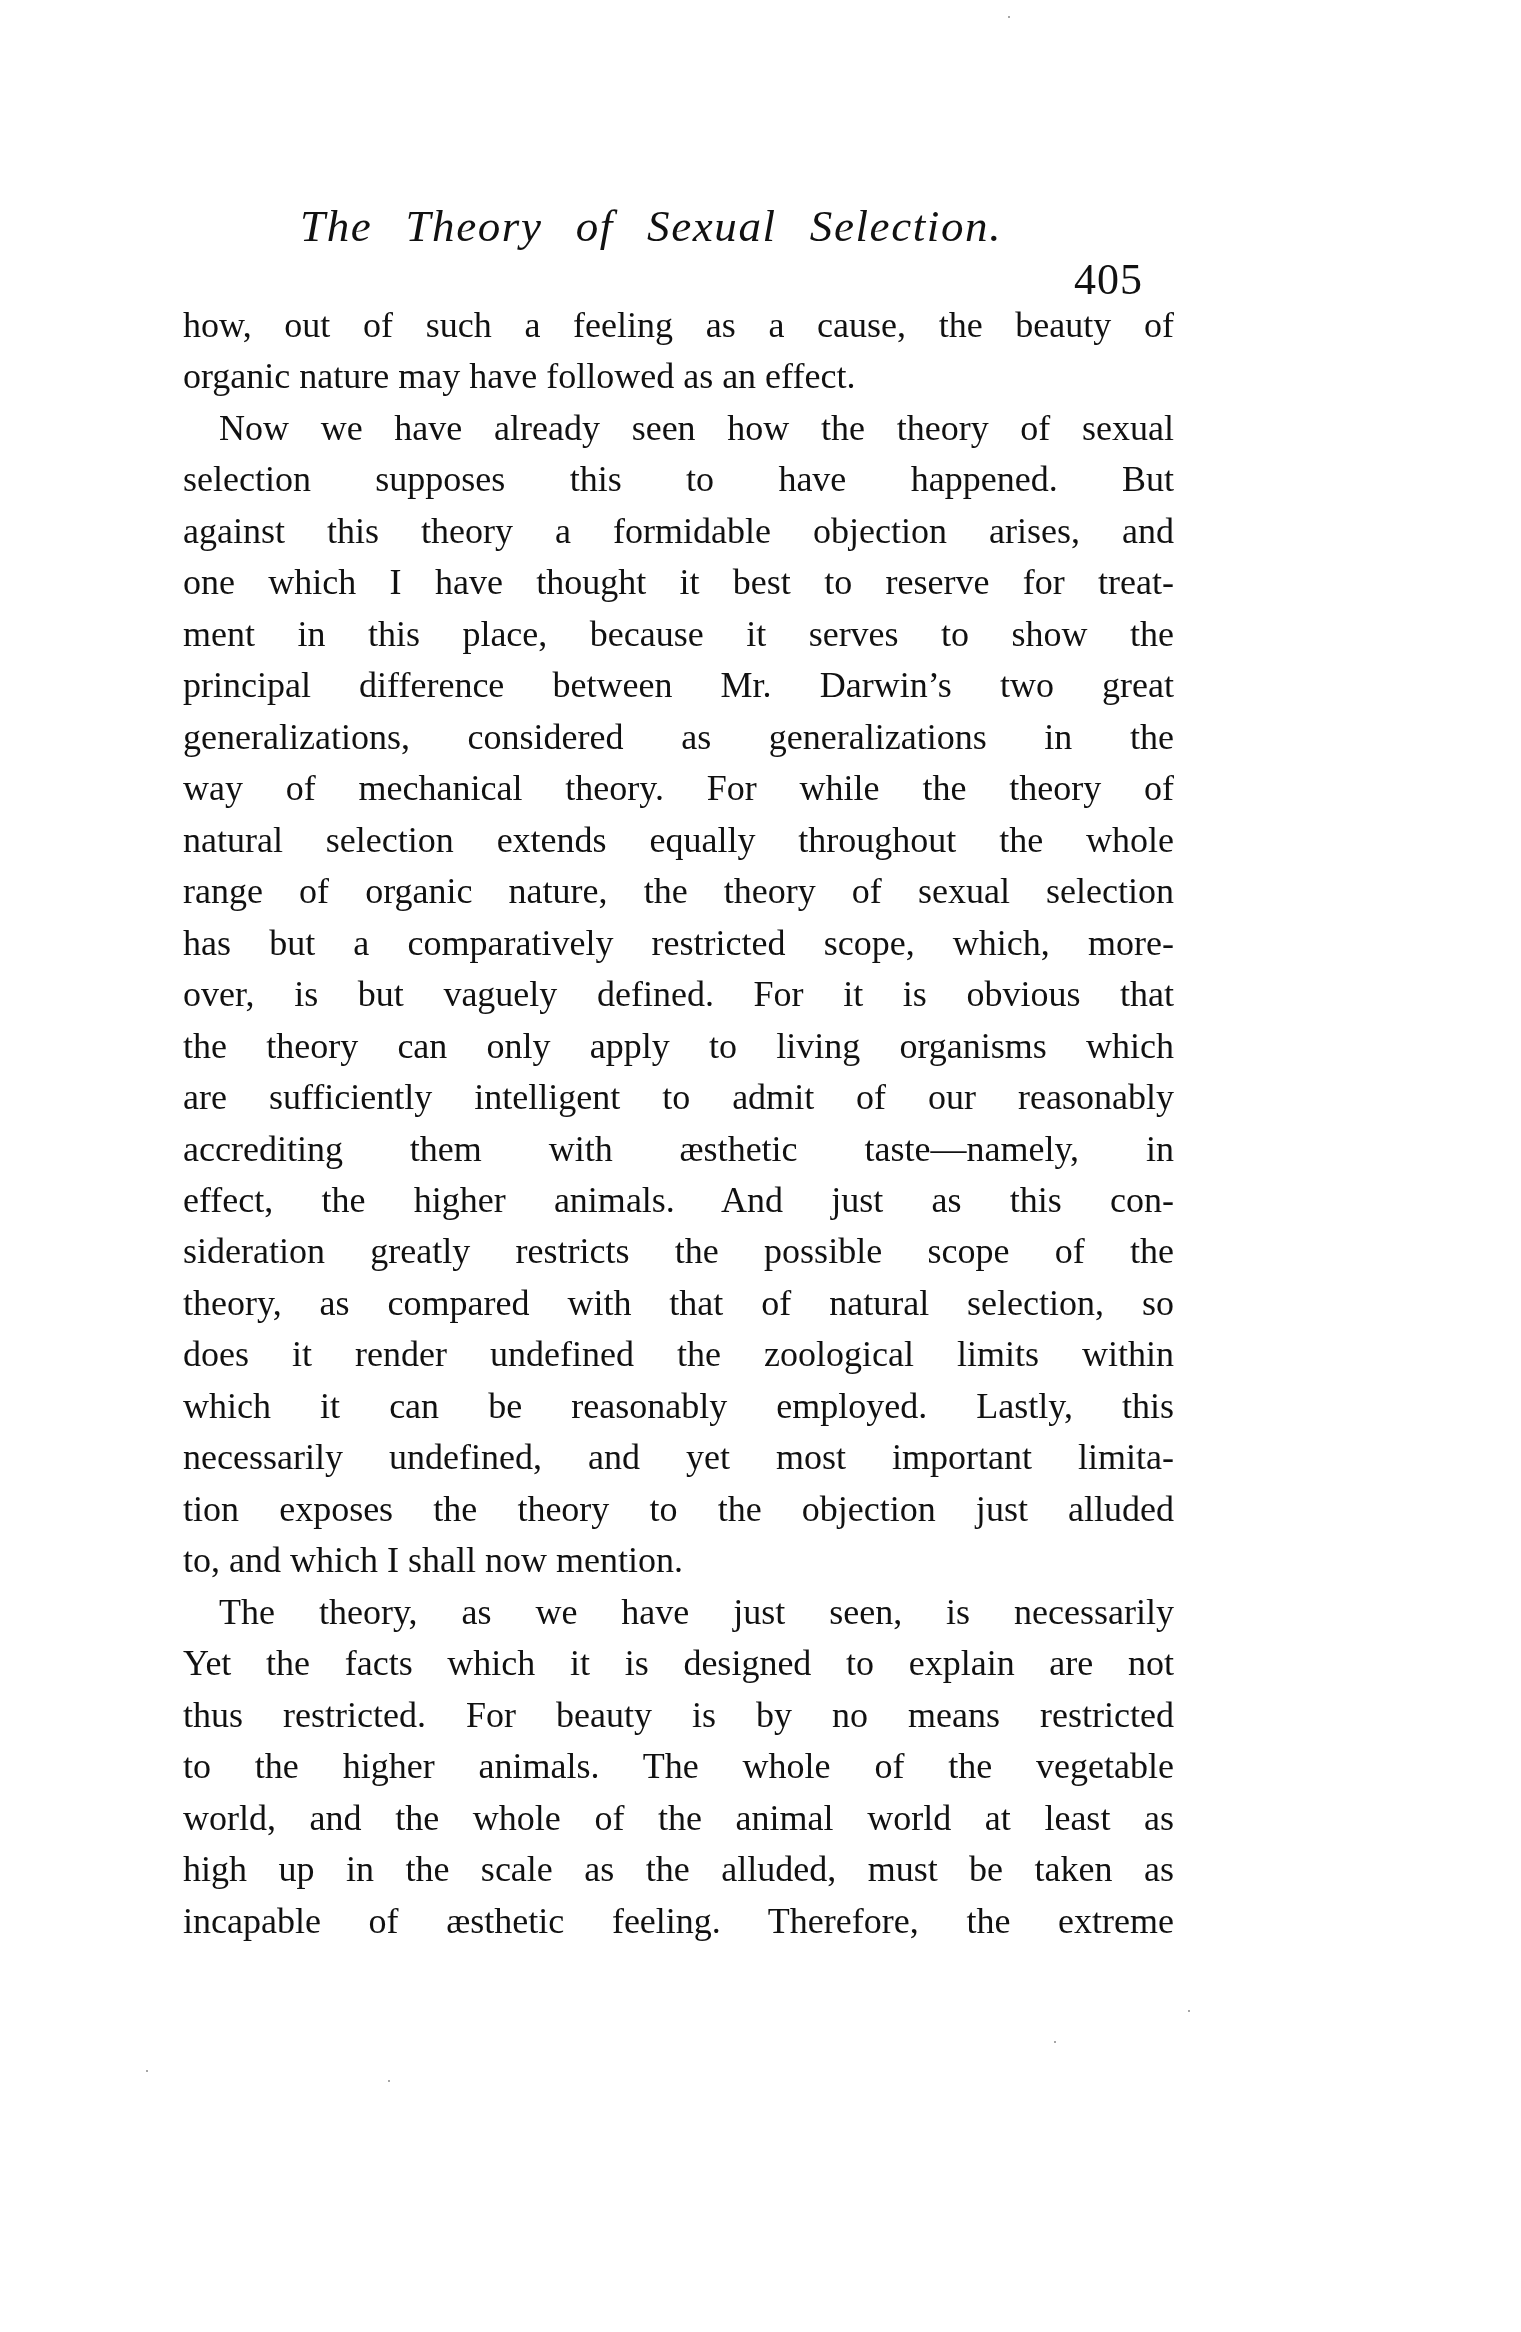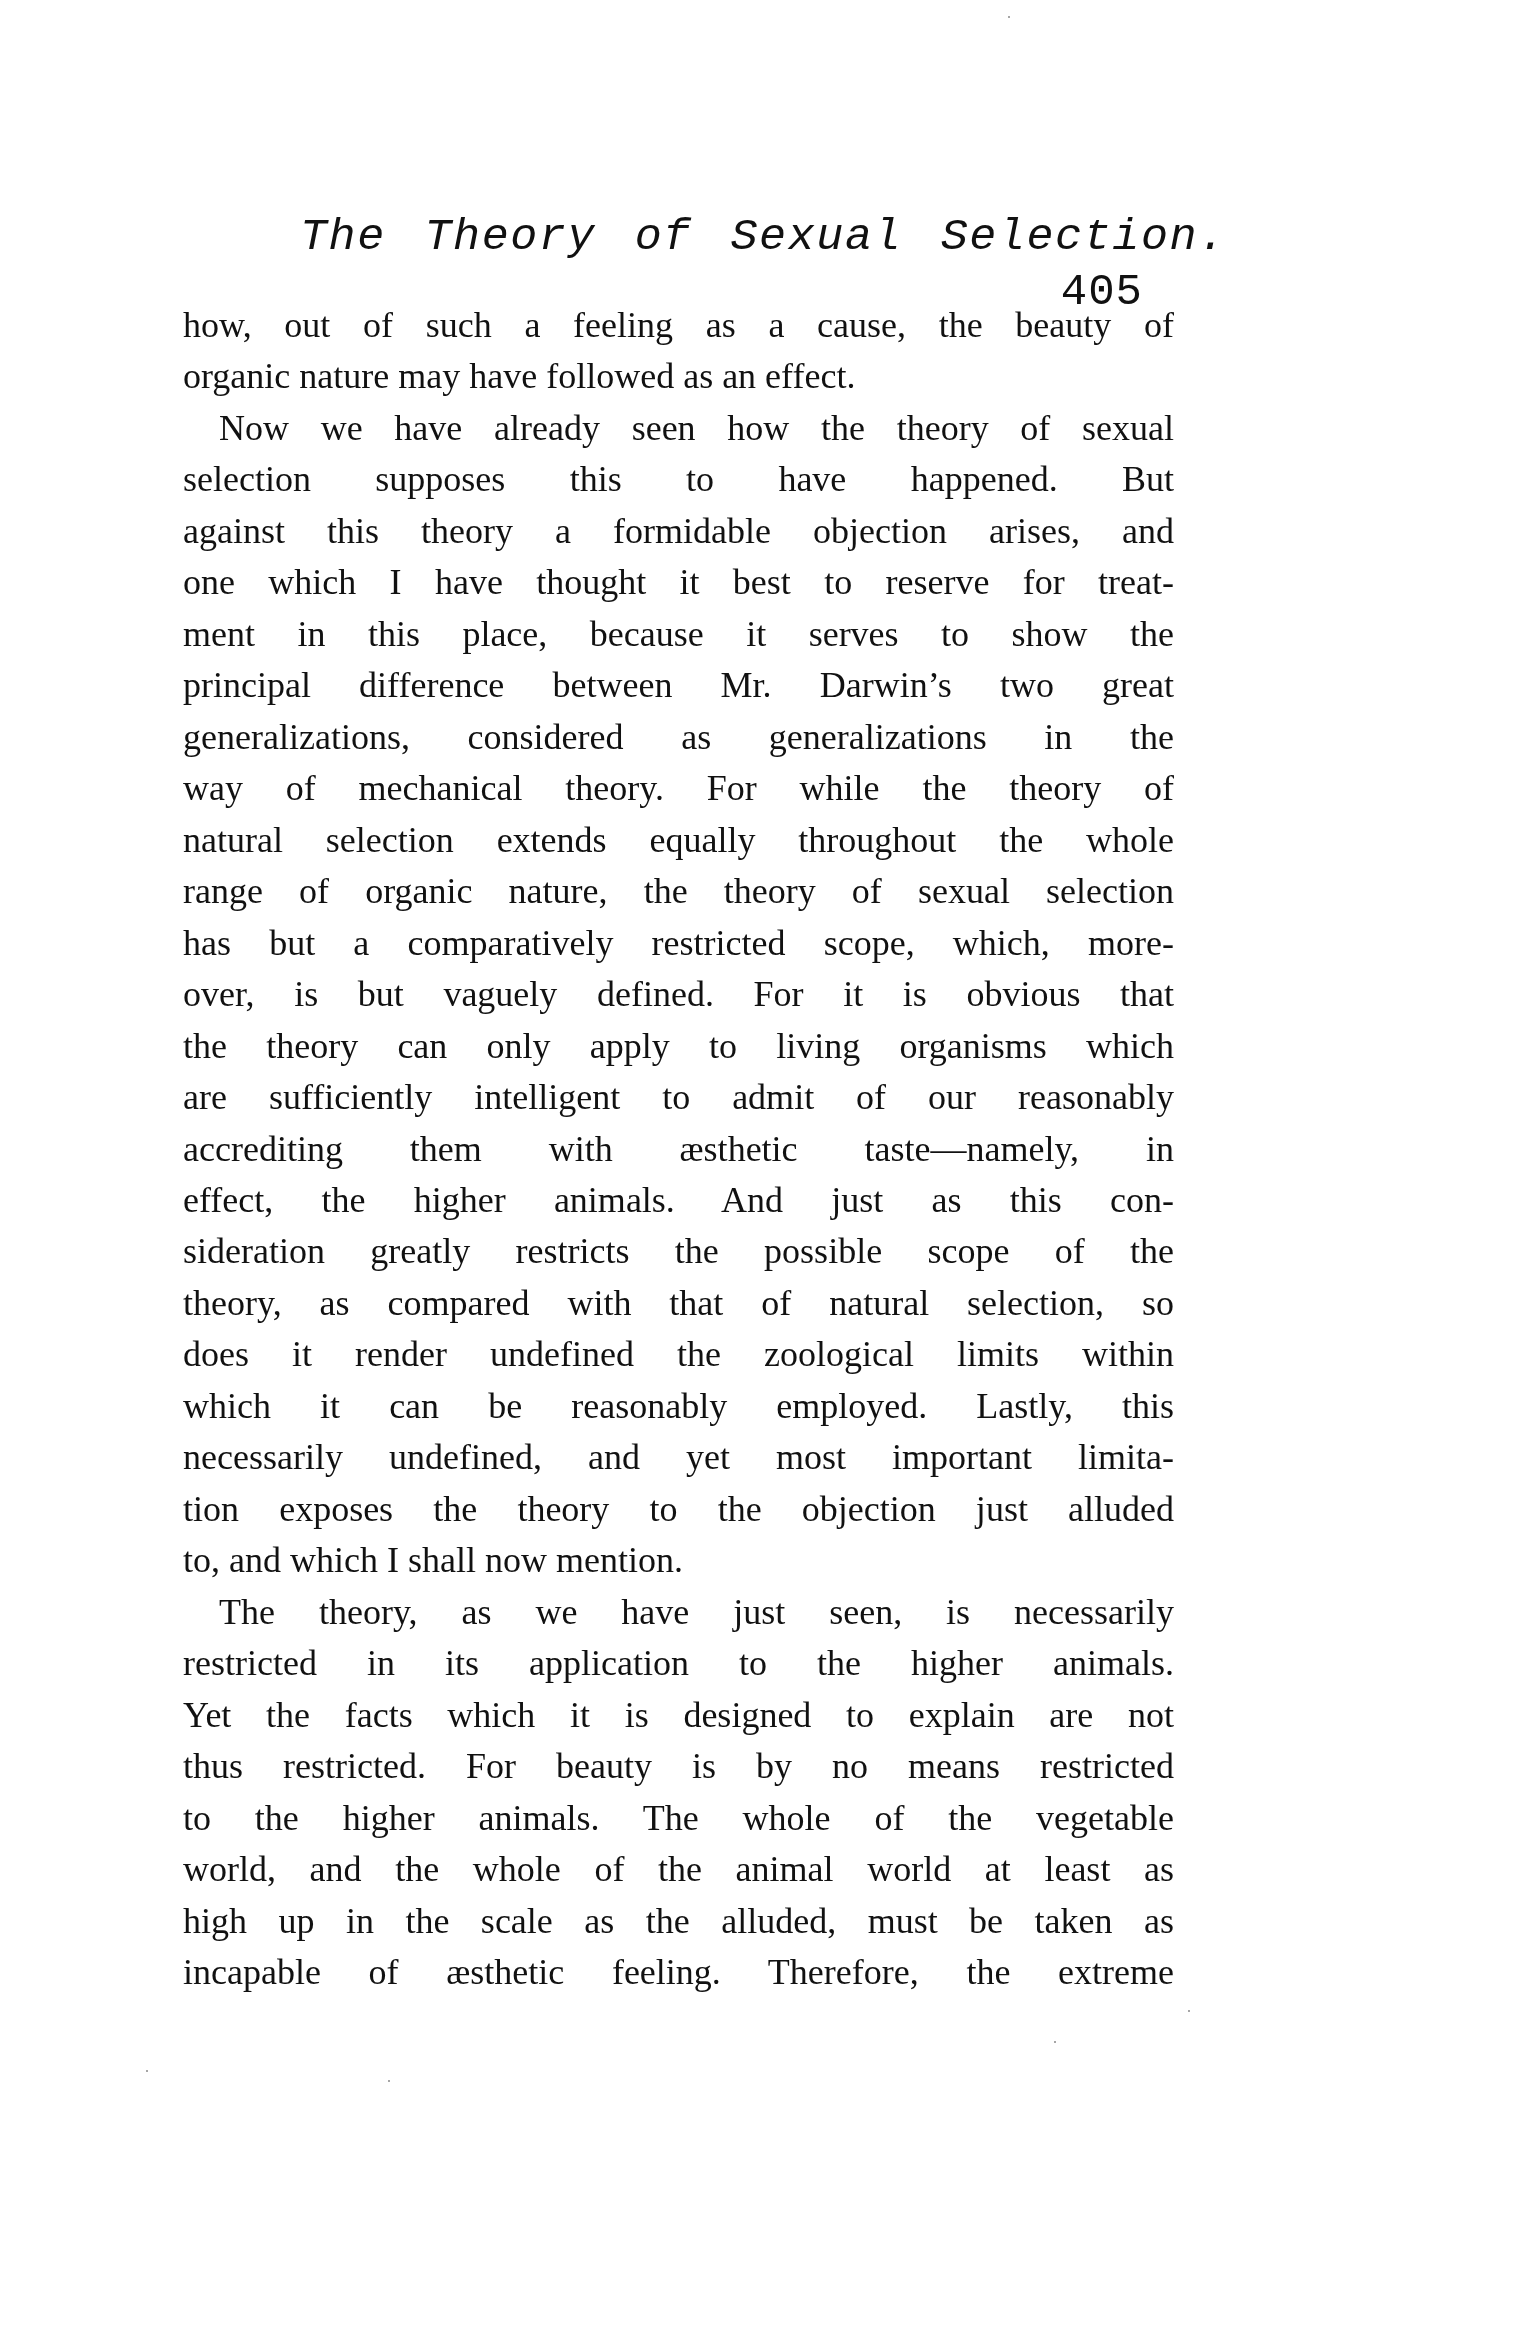--- a/index.html
+++ b/index.html
@@ -11,24 +11,23 @@
     width: 1521px;
     height: 2332px;
     position: relative;
     overflow: hidden;
     color: #111111;
     font-family: "Liberation Serif", "DejaVu Serif", serif;
   }
   .running-head {
     position: absolute;
     left: 300px;
-    top: 208px;
+    top: 196px;
     width: 843px;
     height: 60px;
-    font-family: Liberation Mono, monospace;
   }
   .running-title {
     position: absolute;
     left: 0;
     top: 0;
     width: 702px;
     font-style: italic;
     font-size: 45px;
     line-height: 60px;
     letter-spacing: 1.6px;
@@ -108,21 +107,20 @@
     <span class="line">accrediting them with æsthetic taste—namely, in</span>
     <span class="line">effect, the higher animals. And just as this con-</span>
     <span class="line">sideration greatly restricts the possible scope of the</span>
     <span class="line">theory, as compared with that of natural selection, so</span>
     <span class="line">does it render undefined the zoological limits within</span>
     <span class="line">which it can be reasonably employed. Lastly, this</span>
     <span class="line">necessarily undefined, and yet most important limita-</span>
     <span class="line">tion exposes the theory to the objection just alluded</span>
     <span class="line last">to, and which I shall now mention.</span>
     <span class="line indent">The theory, as we have just seen, is necessarily</span>
-    <span class="line">restricted in its application to the higher animals.</span>
     <span class="line">Yet the facts which it is designed to explain are not</span>
     <span class="line">thus restricted. For beauty is by no means restricted</span>
     <span class="line">to the higher animals. The whole of the vegetable</span>
     <span class="line">world, and the whole of the animal world at least as</span>
     <span class="line">high up in the scale as the alluded, must be taken as</span>
     <span class="line">incapable of æsthetic feeling. Therefore, the extreme</span>
   </div>
 
   <div class="specks">
     <span style="left:1008px;top:16px"></span>

